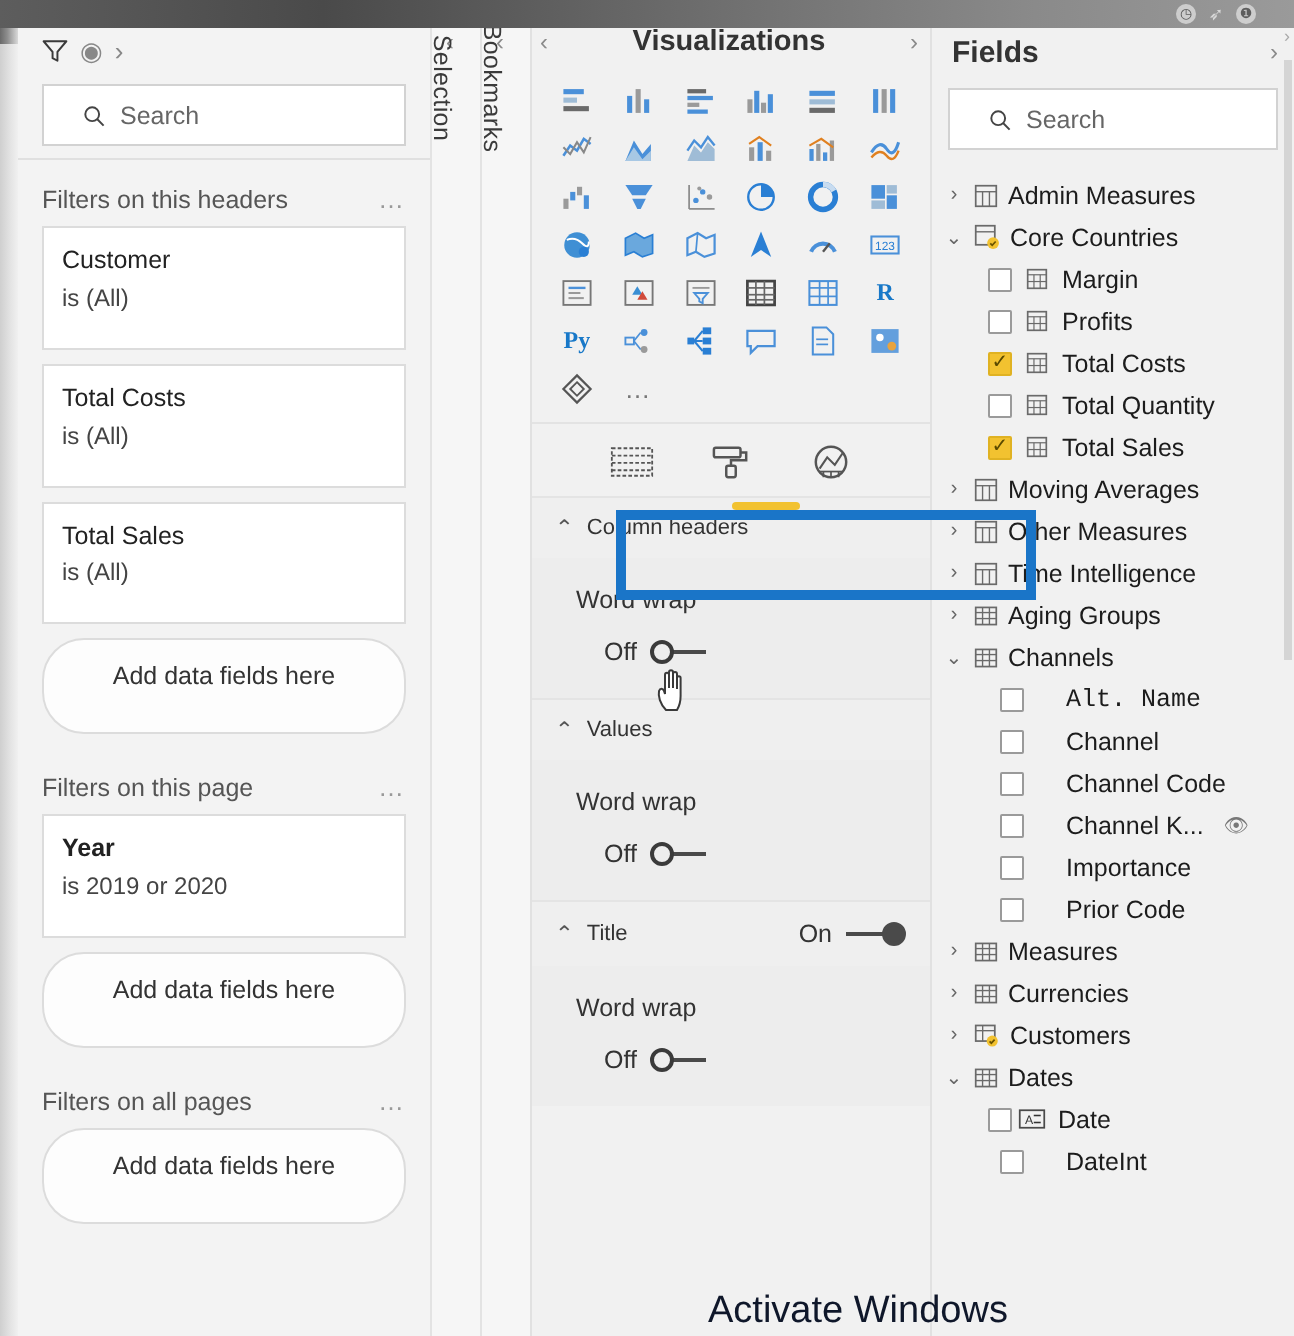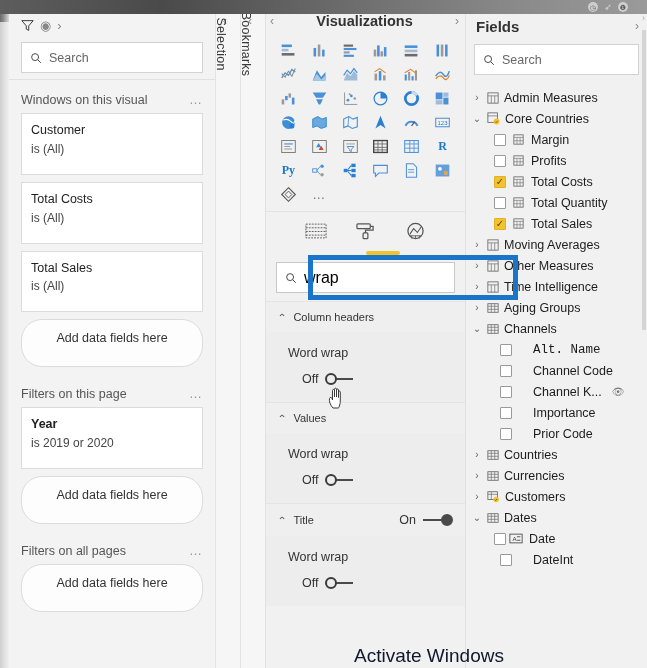--- a/index.html
+++ b/index.html
@@ -60,21 +60,21 @@
     height: 42px; padding-top: 8px;
   }
   .fp-title {
     font-size: 15px; color: #333; font-weight: 600; margin-left: 8px; flex: 1;
   }
   .fp-header .hdr-ico { color: #888; font-size: 13px; margin-left: 6px; }
   .funnel { width: 13px; height: 13px; color: #444; }
 
   .srch {
     height: 31px; border: 1px solid #d2d2d2; background: #fff;
-    display: flex; align-items: center; padding: 0 8px; gap: 7px;
+    display: flex; align-items: center; padding: 0 19px; gap: 7px;
     margin-bottom: 6px;
   }
   .srch .txt { font-size: 12.5px; color: #666; }
 
   .sect-divider { border-top: 1px solid #e0e0e0; margin: 2px -12px 0; }
 
   .sect-head {
     display: flex; align-items: center; justify-content: space-between;
     padding: 12px 0 6px;
   }
@@ -263,21 +263,21 @@
       <div class="srch">
         <svg width="12" height="12" viewBox="0 0 16 16">
           <circle cx="6.8" cy="6.8" r="4.6" fill="none" stroke="#444" stroke-width="1.3"></circle>
           <line x1="10.2" y1="10.2" x2="14.4" y2="14.4" stroke="#444" stroke-width="1.3"></line>
         </svg>
         <span class="txt">Search</span>
       </div>
       <div class="sect-divider"></div>
 
       <div class="sect-head">
-        <span class="lbl">Windows on this visual</span>
+        <span class="lbl">Filters on this headers</span>
         <span class="dots">…</span>
       </div>
       <div class="fcard">
         <div class="f1">Customer</div>
         <div class="f2">is (All)</div>
       </div>
       <div class="fcard">
         <div class="f1">Total Costs</div>
         <div class="f2">is (All)</div>
       </div>
@@ -611,30 +611,20 @@
           <circle cx="11" cy="9.5" r="8" fill="none" stroke="#555" stroke-width="1.3"></circle>
           <path d="M5 13 L9 7 L13 11 L17 5" fill="none" stroke="#555" stroke-width="1.1"></path>
           <line x1="5" y1="14.5" x2="17" y2="14.5" stroke="#555" stroke-width=".9"></line>
           <line x1="7" y1="14.5" x2="7" y2="17.5" stroke="#555" stroke-width=".9"></line>
           <line x1="11" y1="14.5" x2="11" y2="17.5" stroke="#555" stroke-width=".9"></line>
           <line x1="15" y1="14.5" x2="15" y2="17.5" stroke="#555" stroke-width=".9"></line>
         </svg>
       </div>
     </div>
 
-    <div class="fmt-search-wrap">
-      <div class="fmt-search">
-        <svg width="12" height="12" viewBox="0 0 16 16">
-          <circle cx="6.8" cy="6.8" r="4.6" fill="none" stroke="#444" stroke-width="1.3"></circle>
-          <line x1="10.2" y1="10.2" x2="14.4" y2="14.4" stroke="#444" stroke-width="1.3"></line>
-        </svg>
-        <span class="txt typed">wrap</span>
-          <span class="caret"></span>
-      </div>
-    </div>
 
     <div class="fmt-list">
 
       <div class="fmt-row">
         <span class="car">⌃</span>
         <span class="nm">Column headers</span>
       </div>
       <div class="fmt-body">
         <div class="prop">Word wrap</div>
         <div class="tog">
@@ -838,20 +828,24 @@
             <line x1="9" y1="2" x2="9" y2="12" stroke="#6a6a6a" stroke-width=".8"></line>
           </svg>
         <span class="nm">Channels</span>
       </div>
       <div class="tnode child" style="padding-left:34px;">
         <span class="cbx"></span>
         <span class="nm" style="margin-left:14px;font-family:Liberation Mono, monospace;">Alt. Name</span>
       </div>
       <div class="tnode child" style="padding-left:34px;">
         <span class="cbx"></span>
+        <span class="nm" style="margin-left:14px;">Channel</span>
+      </div>
+      <div class="tnode child" style="padding-left:34px;">
+        <span class="cbx"></span>
         <span class="nm" style="margin-left:14px;">Channel Code</span>
       </div>
       <div class="tnode child" style="padding-left:34px;">
         <span class="cbx"></span>
         <span class="nm" style="margin-left:14px;">Channel K...</span>
         <span class="hide-eye">👁</span>
       </div>
       <div class="tnode child" style="padding-left:34px;">
         <span class="cbx"></span>
         <span class="nm" style="margin-left:14px;">Importance</span>
@@ -863,21 +857,21 @@
 
       <div class="tnode">
         <span class="exp">›</span>
         <svg width="12" height="12" viewBox="0 0 14 14">
             <rect x="1" y="2" width="12" height="10" fill="none" stroke="#6a6a6a" stroke-width="1"></rect>
             <line x1="1" y1="5" x2="13" y2="5" stroke="#6a6a6a" stroke-width=".8"></line>
             <line x1="1" y1="8.5" x2="13" y2="8.5" stroke="#6a6a6a" stroke-width=".8"></line>
             <line x1="5" y1="2" x2="5" y2="12" stroke="#6a6a6a" stroke-width=".8"></line>
             <line x1="9" y1="2" x2="9" y2="12" stroke="#6a6a6a" stroke-width=".8"></line>
           </svg>
-        <span class="nm">Countries</span>
+        <span class="nm">Measures</span>
       </div>
       <div class="tnode">
         <span class="exp">›</span>
         <svg width="12" height="12" viewBox="0 0 14 14">
             <rect x="1" y="2" width="12" height="10" fill="none" stroke="#6a6a6a" stroke-width="1"></rect>
             <line x1="1" y1="5" x2="13" y2="5" stroke="#6a6a6a" stroke-width=".8"></line>
             <line x1="1" y1="8.5" x2="13" y2="8.5" stroke="#6a6a6a" stroke-width=".8"></line>
             <line x1="5" y1="2" x2="5" y2="12" stroke="#6a6a6a" stroke-width=".8"></line>
             <line x1="9" y1="2" x2="9" y2="12" stroke="#6a6a6a" stroke-width=".8"></line>
           </svg>

